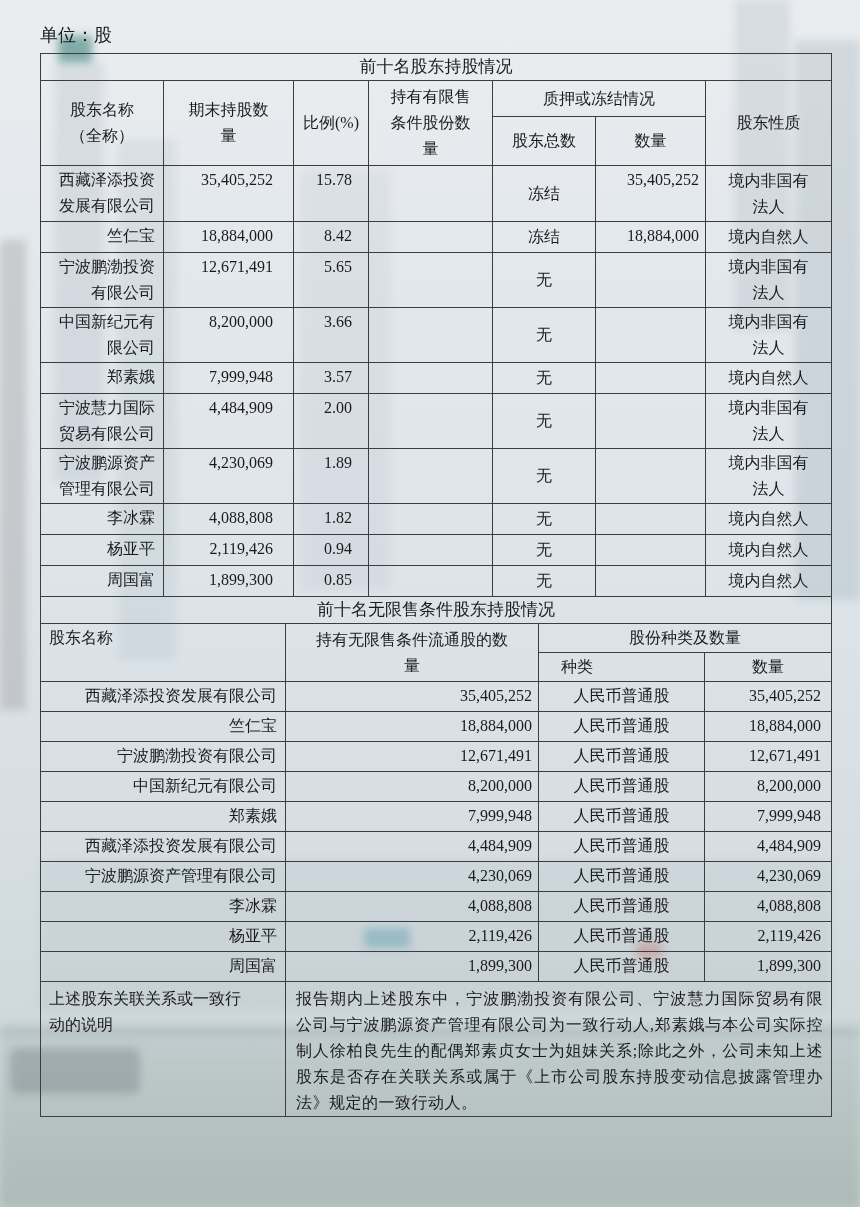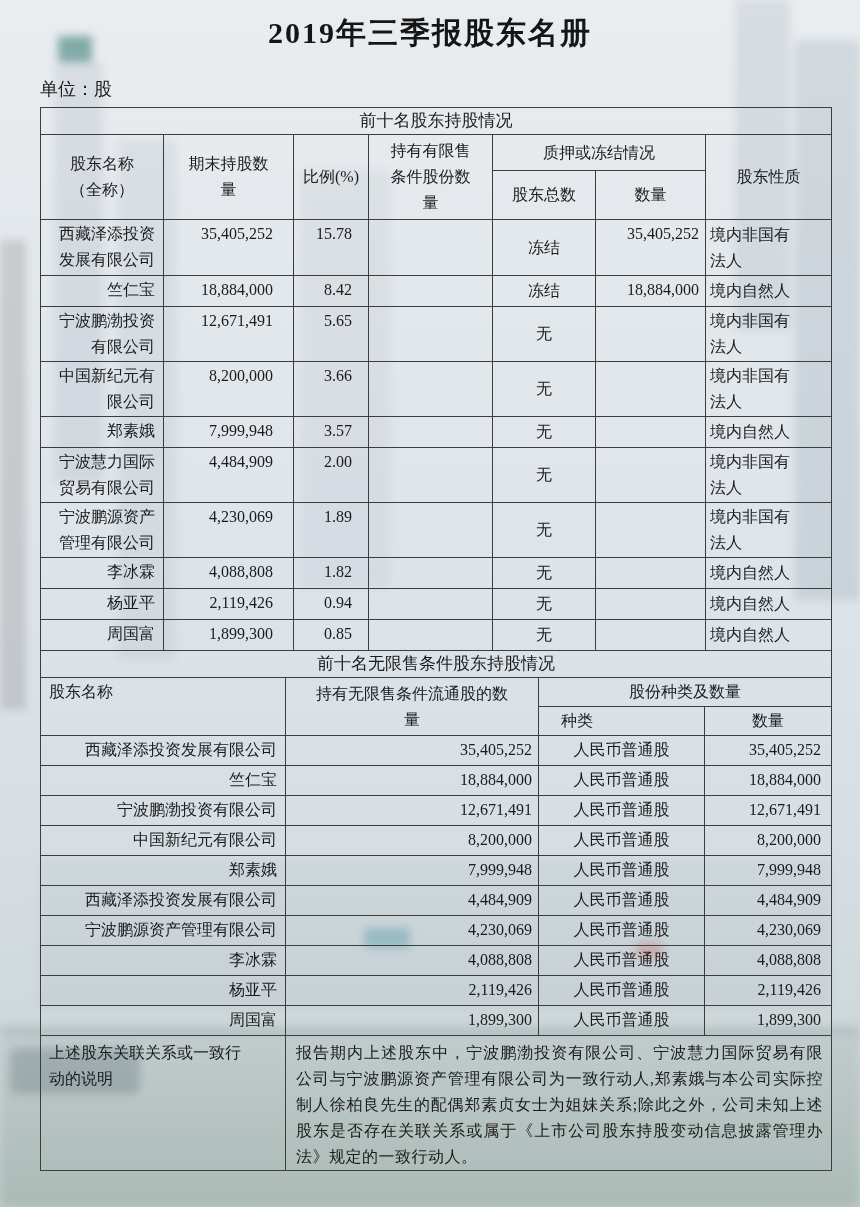--- a/index.html
+++ b/index.html
@@ -34,21 +34,21 @@
   }
   .sec { text-align:center; height:27px; font-size:17px; vertical-align:middle; line-height:24px;font-family:Liberation Serif, serif; }
   .hc  { text-align:center; vertical-align:middle; }
   .hl  { text-align:left; vertical-align:top; }
   .num { text-align:right; }
   .p20 { padding-right:20px; }
   .p16 { padding-right:16px; }
   .p6  { padding-right:6px; }
   .p10 { padding-right:10px; }
   .status { text-align:center; vertical-align:middle; }
-  .nature { vertical-align:middle; padding-left:4px; padding-right:4px; }
+  .nature { text-align:center; vertical-align:middle; padding-left:4px; padding-right:4px; }
   .name { text-align:right; }
   tr.r-tall  { height:55px; }
   tr.r-tall1 { height:56px; }
   tr.r-short { height:31px; }
   tr.head-top { height:36px; }
   tr.head-sub { height:49px; }
   tr.t2-row { height:30px;margin-top:32px; }
   tr.t2-head-top { height:26px; }
   tr.t2-head-sub { height:29px; }
   .totals td { height:28px; vertical-align:middle; line-height:24px; }
@@ -76,21 +76,20 @@
     <div class="bg-el" style="left:0;top:240px;width:26px;height:470px;background:rgba(125,115,115,0.25);"></div>
     <div class="bg-el" style="left:40px;top:860px;width:790px;height:150px;background:rgba(150,165,175,0.12);"></div>
     <div class="bg-el" style="left:364px;top:928px;width:46px;height:20px;background:rgba(60,140,160,0.35);"></div>
     <div class="bg-el" style="left:636px;top:942px;width:26px;height:16px;background:rgba(190,80,80,0.30);"></div>
     <div class="bg-el" style="left:0;top:1030px;width:860px;height:4px;background:rgba(110,125,135,0.35);"></div>
     <div class="bg-el" style="left:0;top:1025px;width:860px;height:182px;background:linear-gradient(180deg,rgba(160,175,178,0.25),rgba(148,168,164,0.5));"></div>
     <div class="bg-el" style="left:10px;top:1048px;width:130px;height:46px;border-radius:8px;background:rgba(90,105,115,0.30);"></div>
   </div>
 
   <div class="content">
-    <div class="title">2019年三季报股东名册</div>
 
     <div class="meta">
       <span>单位：股</span>
     </div>
 
 
     <table>
       <colgroup>
         <col style="width:123px">
           <col style="width:130px">

